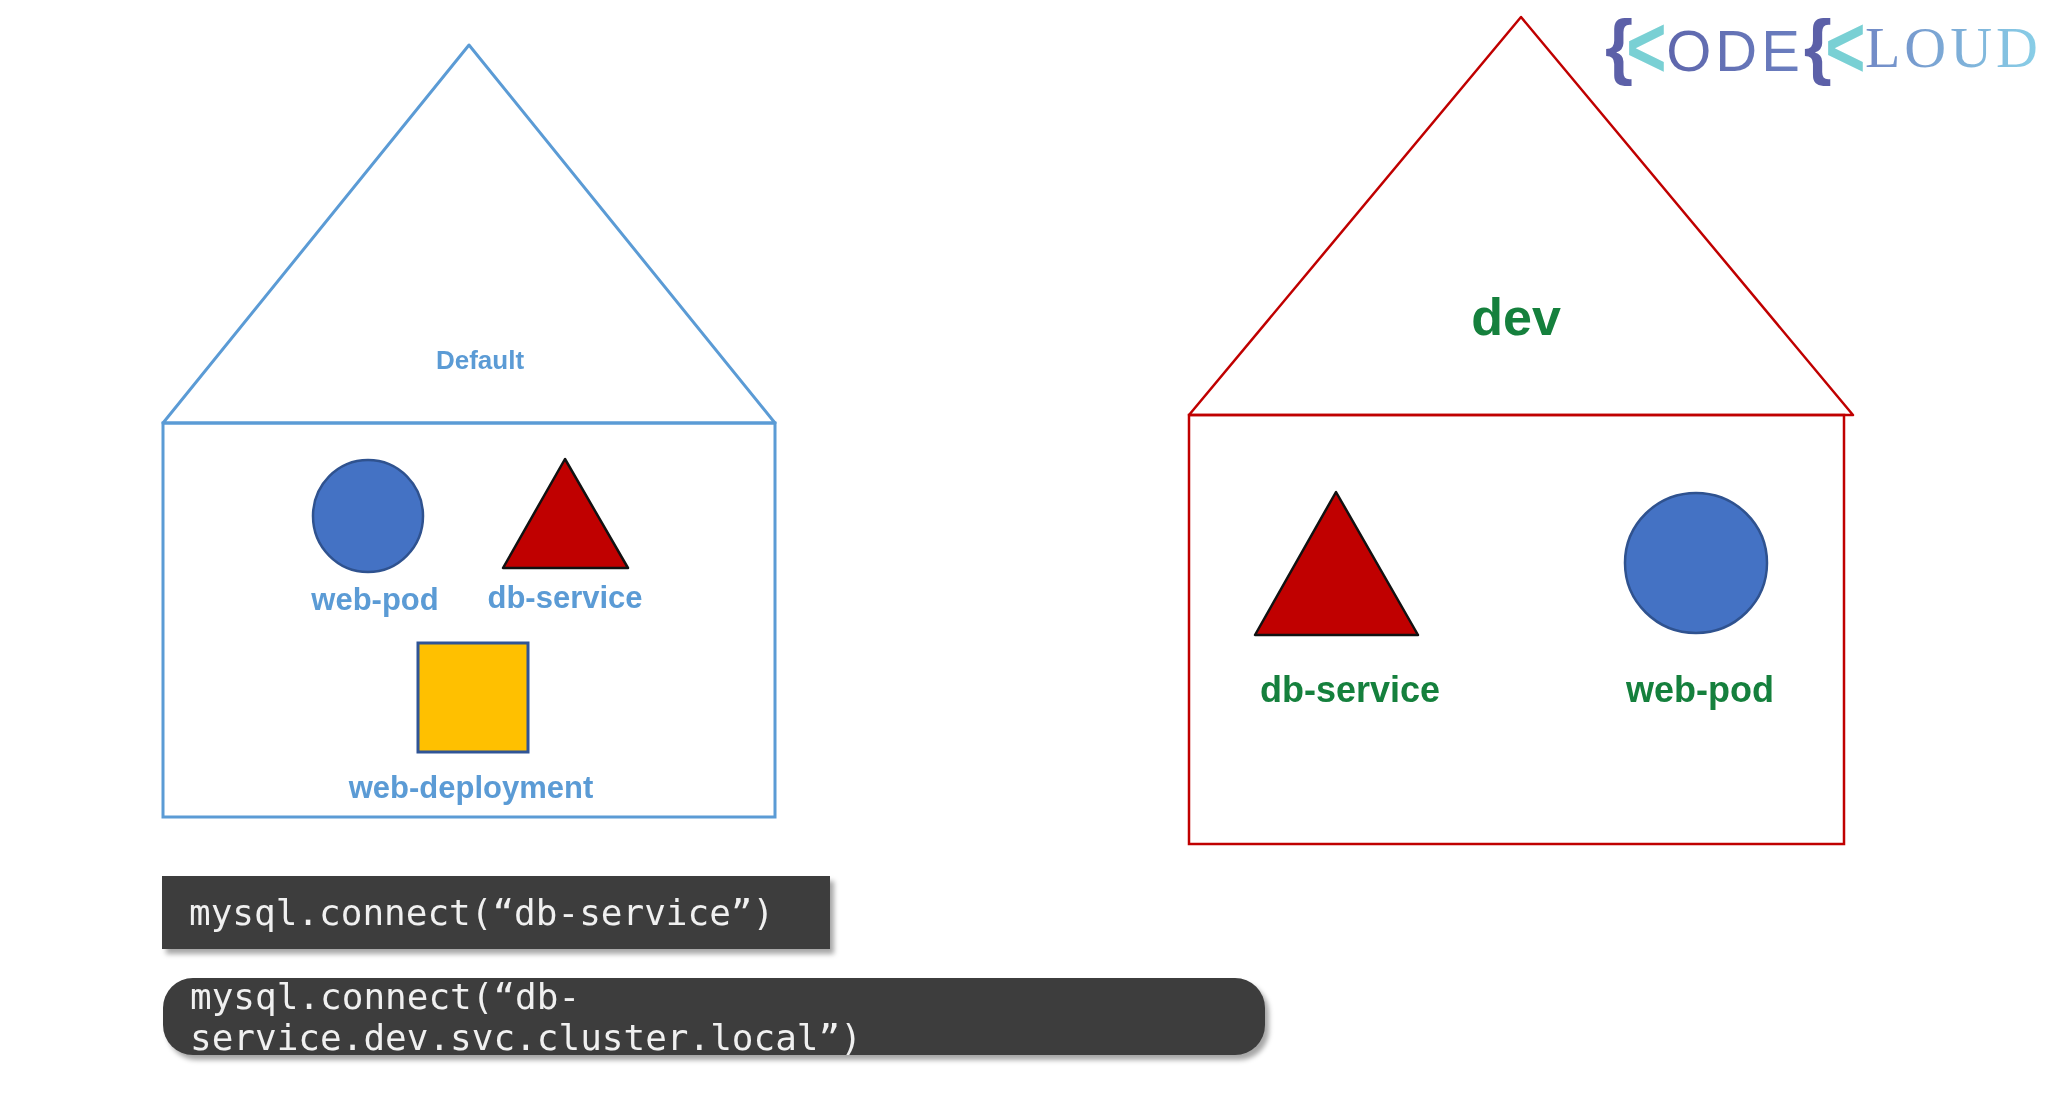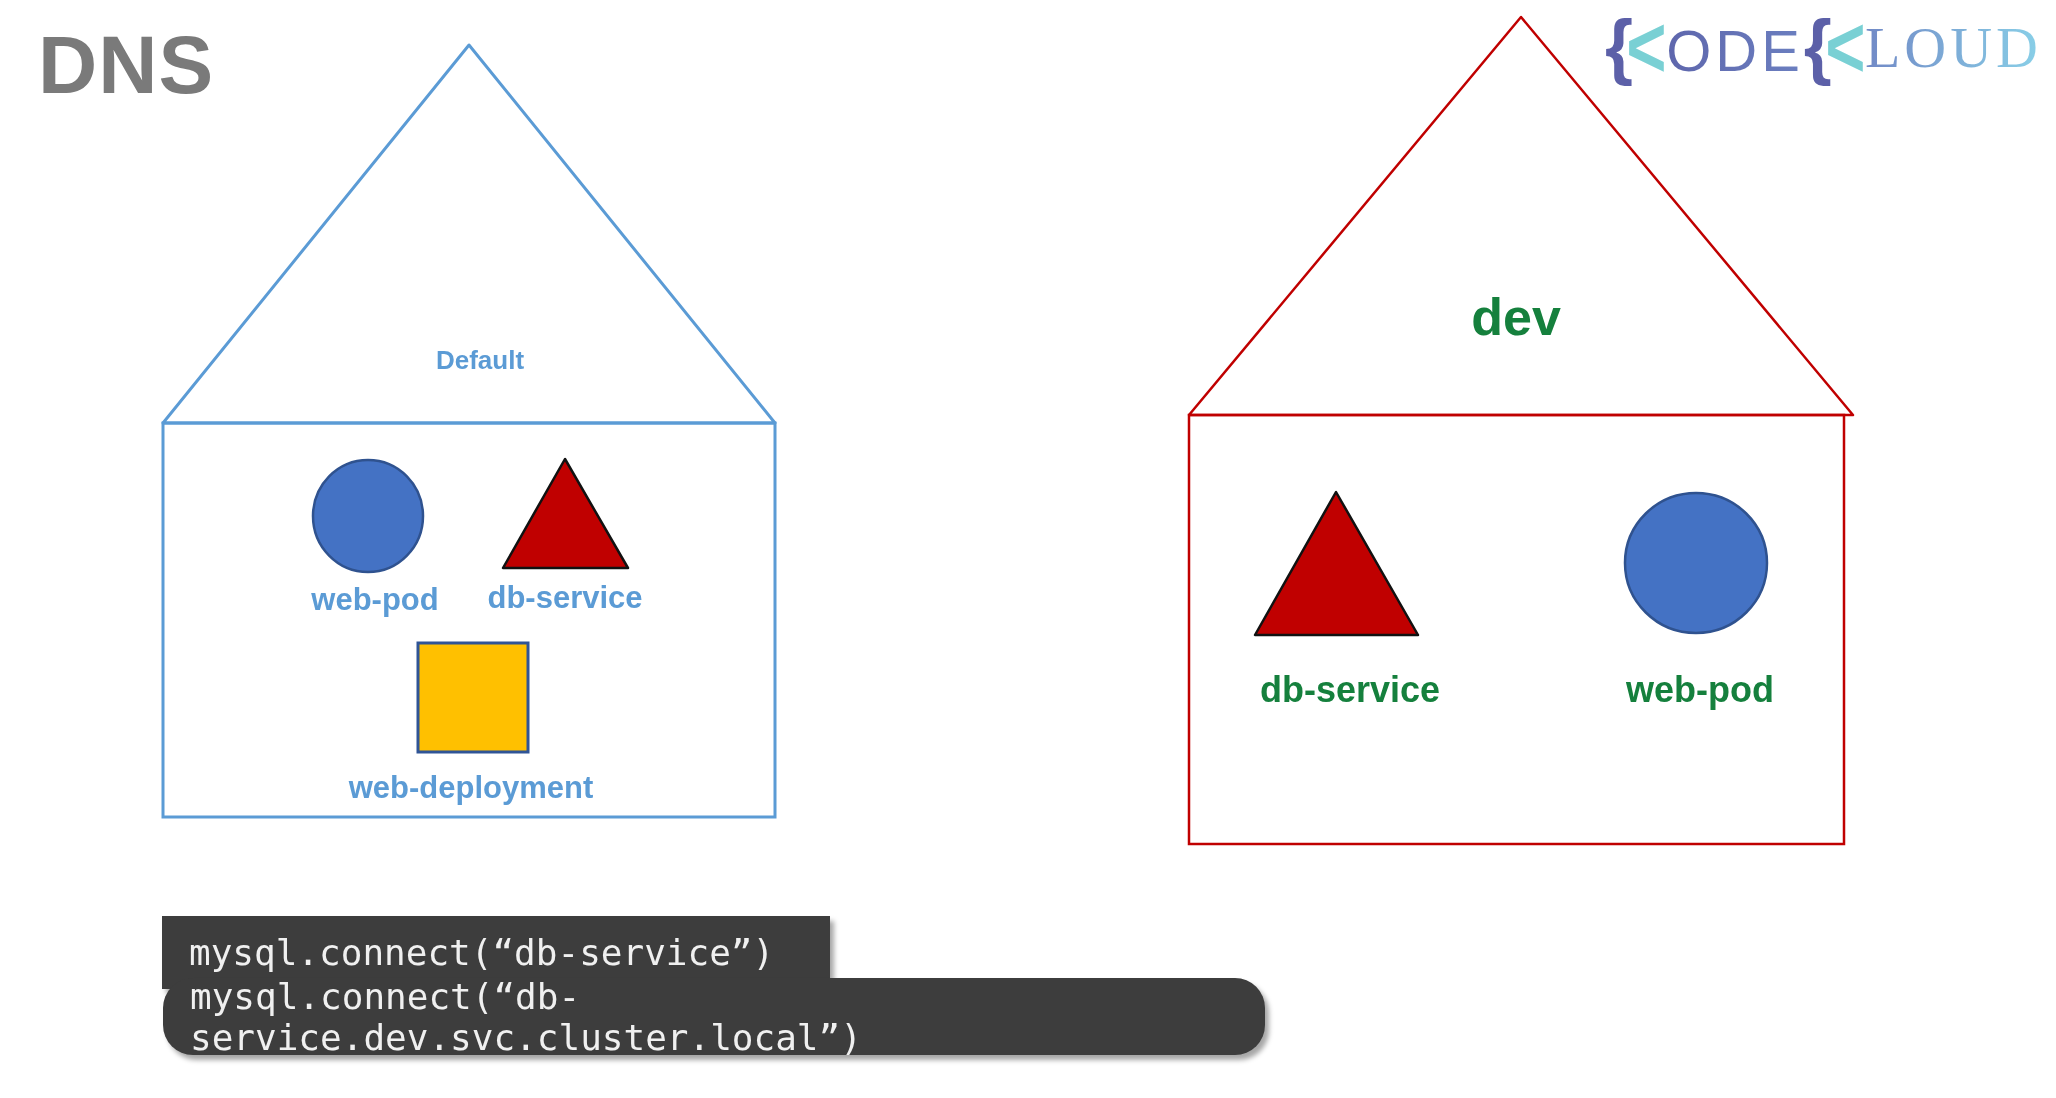--- a/index.html
+++ b/index.html
@@ -43,29 +43,28 @@
   .shape-label-left{font-size:31px;}
   .shape-label-right{font-size:36px;}
   
   .code-block{
     position:absolute;background:#3d3d3d;color:#f0f0f0;
     font-family:"DejaVu Sans Mono","Liberation Mono",monospace;
     font-size:36px;display:flex;align-items:center;
     padding:0 27px;box-sizing:border-box;
     box-shadow:4px 5px 5px rgba(0,0,0,0.35);
   }
-  .code-1{left:162px;top:916px;width:668px;height:73px;}
+  .code-1{left:162px;top:876px;width:668px;height:73px;}
   .code-2{left:163px;top:978px;width:1102px;height:77px;border-radius:30px;}
 </style>
 </head>
 <body>
 
 <div class="slide">
 
-  <div class="dns-title">DNS</div>
 
   <div class="logo">
     <span class="brace">{</span>
       <span class="chev">&lt;</span>
       <span class="word word-ode">ODE</span>
       <span class="brace">{</span>
       <span class="chev">&lt;</span>
       <span class="word word-loud">LOUD</span>
   </div>
 

